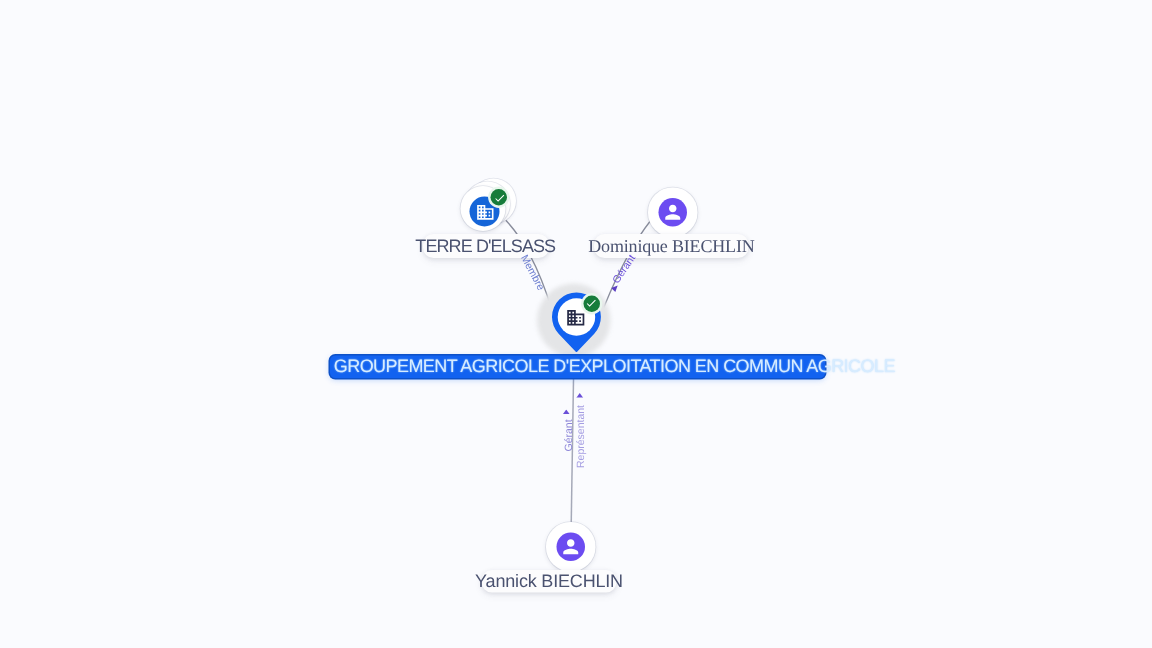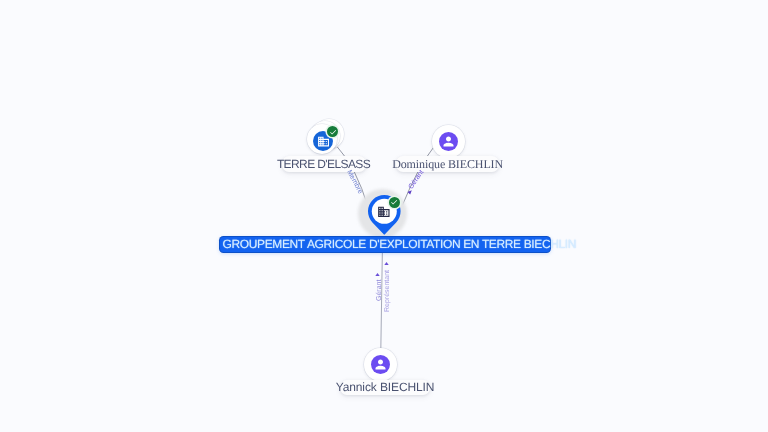--- a/index.html
+++ b/index.html
@@ -83,31 +83,31 @@
       <circle cx="17.3" cy="17.3" r="12.5" fill="#ffffff"></circle>
     </svg>
     <svg width="13.7" height="13.7" viewBox="0 0 24 24" style="position:absolute;left:377.15px;top:205.35px;">
       <path fill="#262a46" d="M12 7V3H2v18h20V7H12zM6 19H4v-2h2v2zm0-4H4v-2h2v2zm0-4H4V9h2v2zm0-4H4V5h2v2zm4 12H8v-2h2v2zm0-4H8v-2h2v2zm0-4H8V9h2v2zm0-4H8V5h2v2zm10 12h-8v-2h2v-2h-2v-2h2v-2h-2V9h8v10zm-2-8h-2v2h2v-2zm0 4h-2v2h2v-2z"></path>
     </svg>
     <div class="badge" style="left:388.5px;top:196.5px;width:11px;height:11px;">
       <svg width="8.2" height="8.2" viewBox="0 0 24 24">
         <path fill="#ffffff" d="M9 16.2 4.8 12l-1.4 1.4L9 19 21 7l-1.4-1.4z"></path>
       </svg>
     </div>
-    <div class="chip sel" style="left:219.5px;top:236.5px;width:330px;height:15px;">GROUPEMENT AGRICOLE D'EXPLOITATION EN TERRE BIECHLIN</div>
+    <div class="chip sel" style="left:219.5px;top:236.5px;width:330px;height:15px;">GROUPEMENT AGRICOLE D'EXPLOITATION EN COMMUN AGRICOLE</div>
   </div>
 
   <div class="node">
     <div class="disc" style="left:364.4px;top:348.4px;width:32.5px;height:32.5px;"></div>
     <div class="iconcircle" style="left:371.05px;top:355.05px;width:19.2px;height:19.2px;background:#6c4cf1;">
       <svg width="15" height="15" viewBox="0 0 24 24">
         <path fill="#ffffff" d="M12 12c2.21 0 4-1.79 4-4s-1.79-4-4-4-4 1.79-4 4 1.79 4 4 4zm0 2c-2.67 0-8 1.34-8 4v2h16v-2c0-2.66-5.33-4-8-4z"></path>
       </svg>
     </div>
-    <div class="chip" style="left:340px;top:379.7px;width:90px;height:15px;letter-spacing:-0.12px;">Yannick BIECHLIN</div>
+    <div class="chip" style="left:321px;top:379.7px;width:90px;height:15px;letter-spacing:-0.12px;">Yannick BIECHLIN</div>
   </div>
 
   <div class="elabel" style="left:348.2px;top:170.6px;color:#6e7fd0;transform:rotate(62deg);">Membre</div>
 
   <div class="elabel" style="left:410.5px;top:188.8px;color:#6a4fd8;transform:rotate(-56.2deg);">Gérant</div>
   <svg class="arrowmk" style="position:absolute;left:406.8px;top:189.8px;width:5px;height:5px;" viewBox="0 0 5 5">
     <path d="M4.8 0.3 L0.5 2.0 L3.2 4.6 Z" fill="#5c3fc4"></path>
   </svg>
 
   <div class="elabel" style="left:380.4px;top:301px;color:#8d86d8;transform:rotate(-90deg);">Gérant</div>

